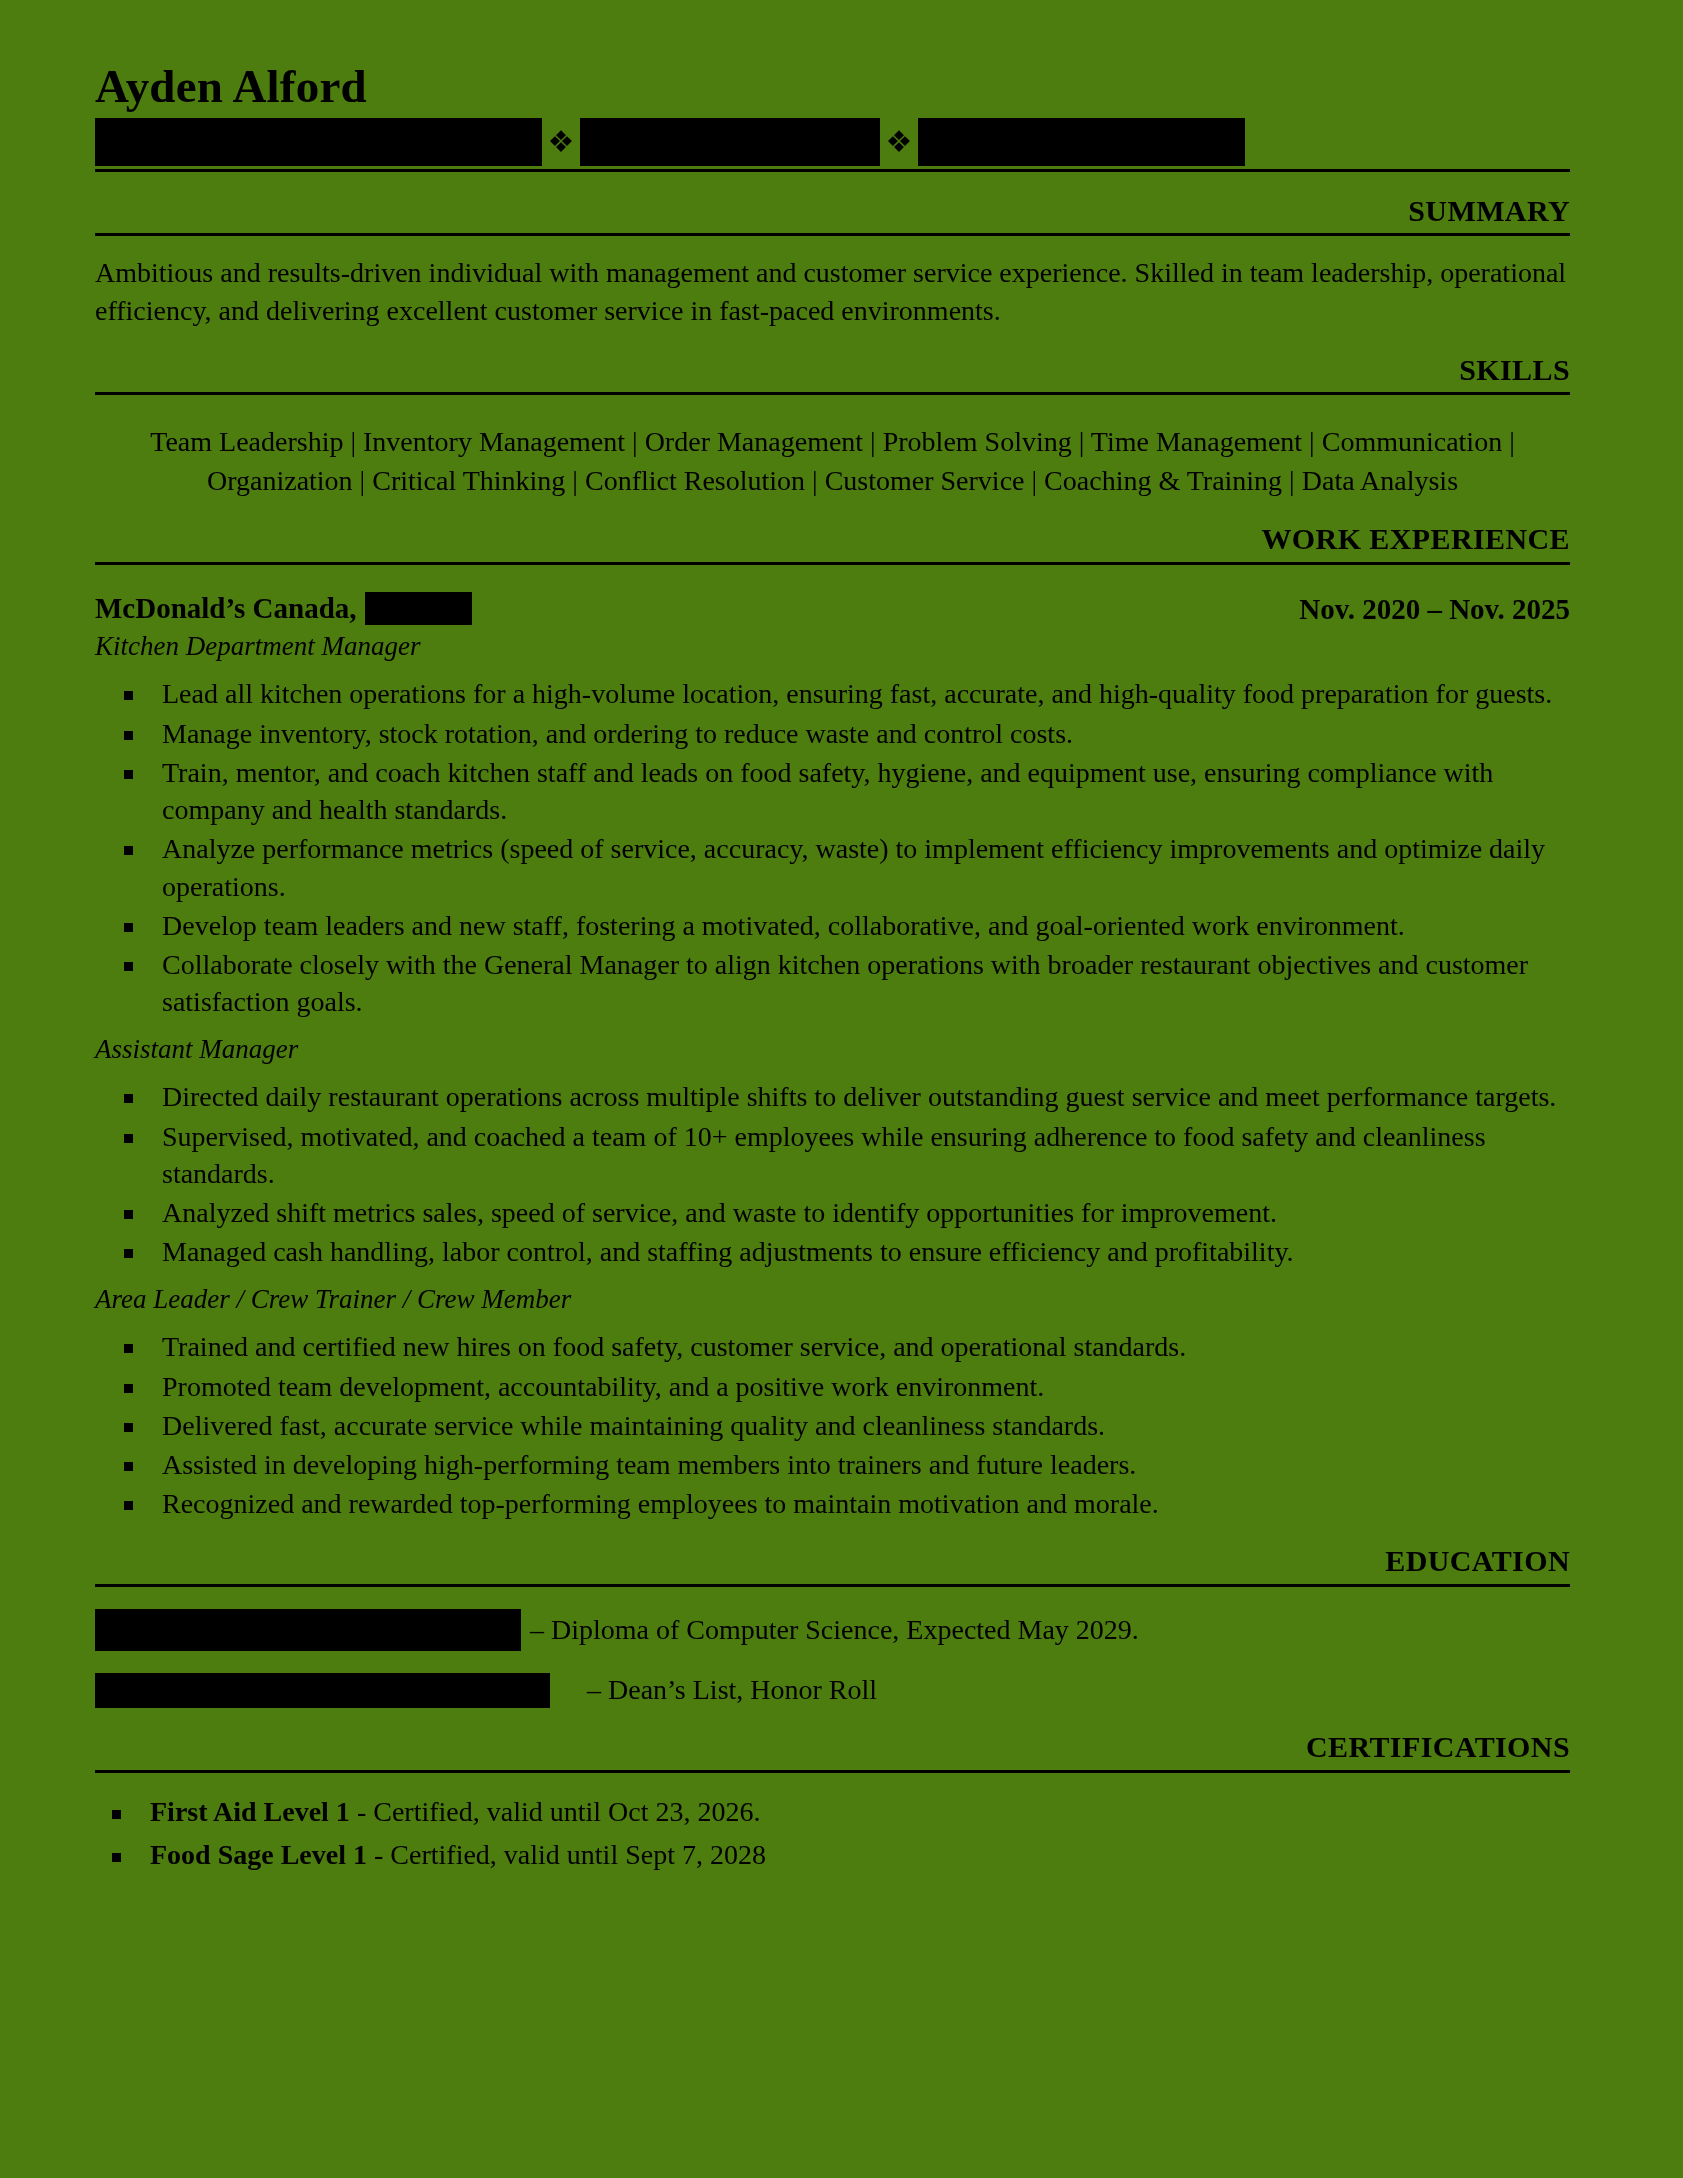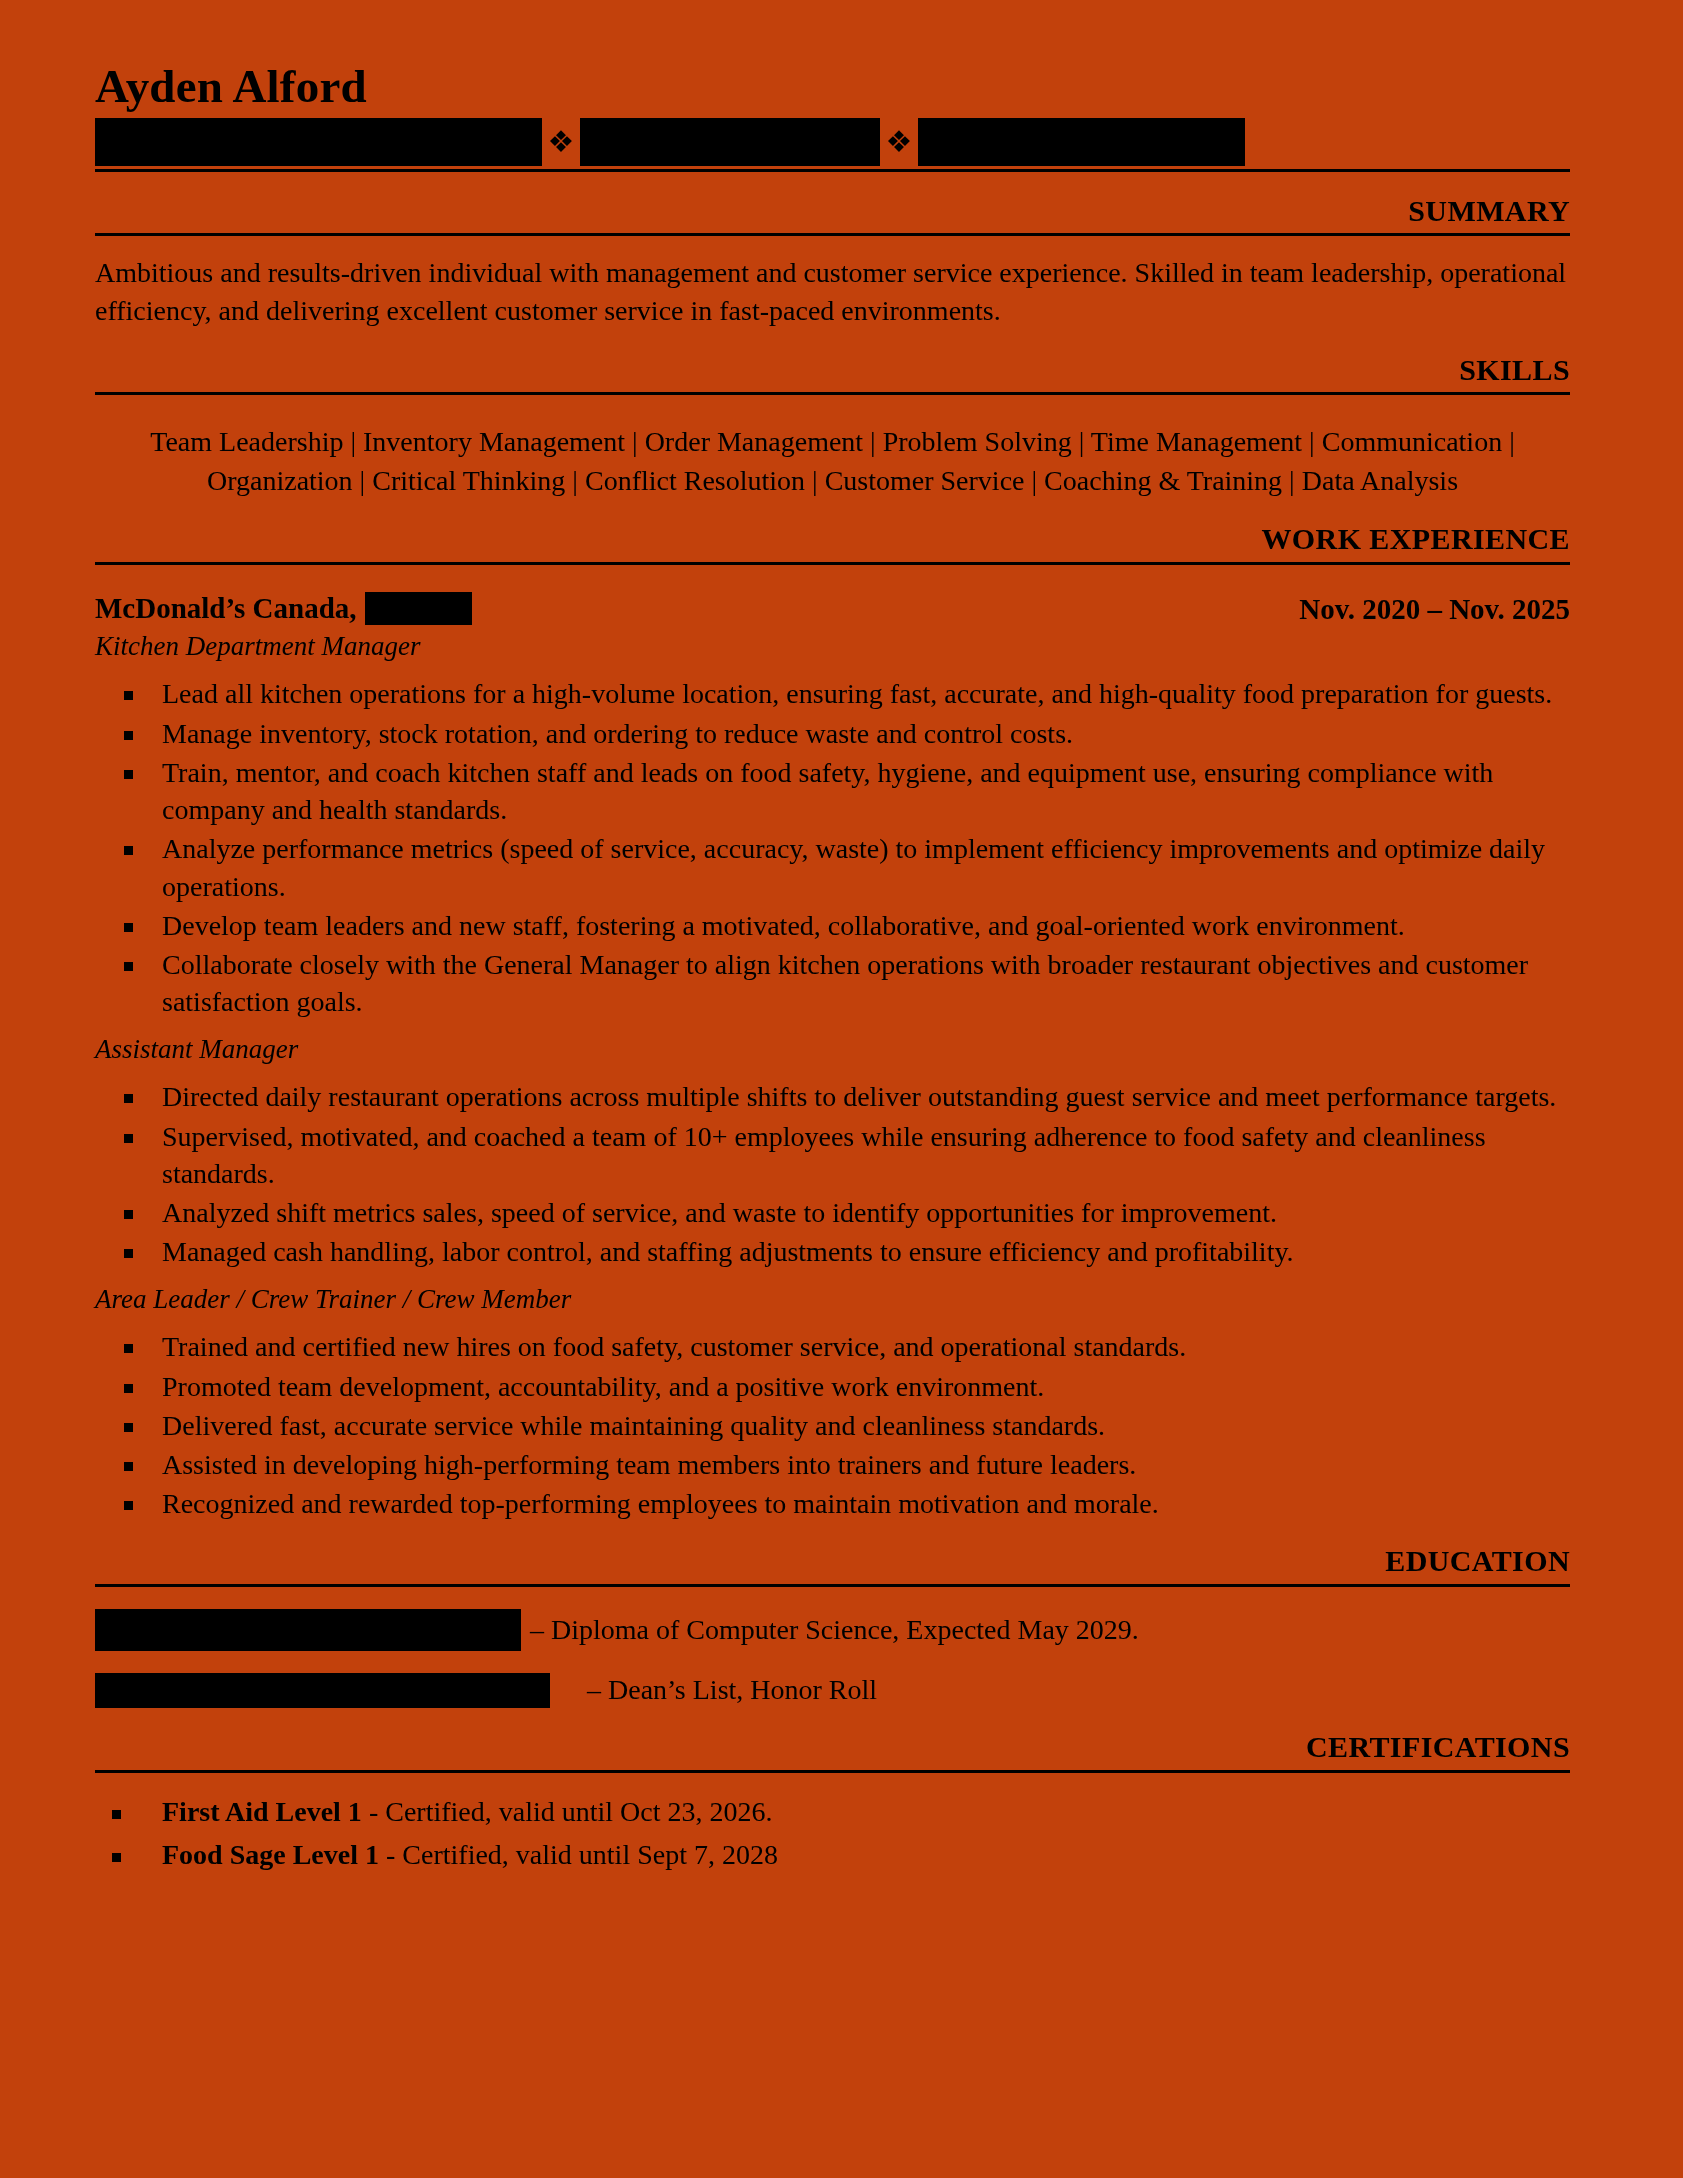--- a/index.html
+++ b/index.html
@@ -11,21 +11,21 @@
     width: 1683px;
     height: 2178px;
     font-family: "Liberation Serif", "DejaVu Serif", serif;
     color: #000000;
     -webkit-font-smoothing: antialiased;
   }
   .page {
     position: relative;
     width: 1683px;
     height: 2178px;
-    background: #c2410c;
+    background: #4d7c0f;
     box-sizing: border-box;
     padding: 61px 94px 0 95px;
   }
   .sheet {
     width: 1475px;
   }
 
   
   .name {
     font-size: 47px;
@@ -182,21 +182,21 @@
   }
   ul.cert-list > li::before {
     content: "";
     position: absolute;
     left: 17px;
     top: 17px;
     width: 9px;
     height: 9px;
     background: #000;
   }
-  .cert-name { font-weight: bold; margin-left: 12px; }
+  .cert-name { font-weight: bold; }
 </style>
 </head>
 <body>
 
 <div class="page">
   <div class="sheet">
 
     <div>
       <h1 class="name">Ayden Alford</h1>
 

